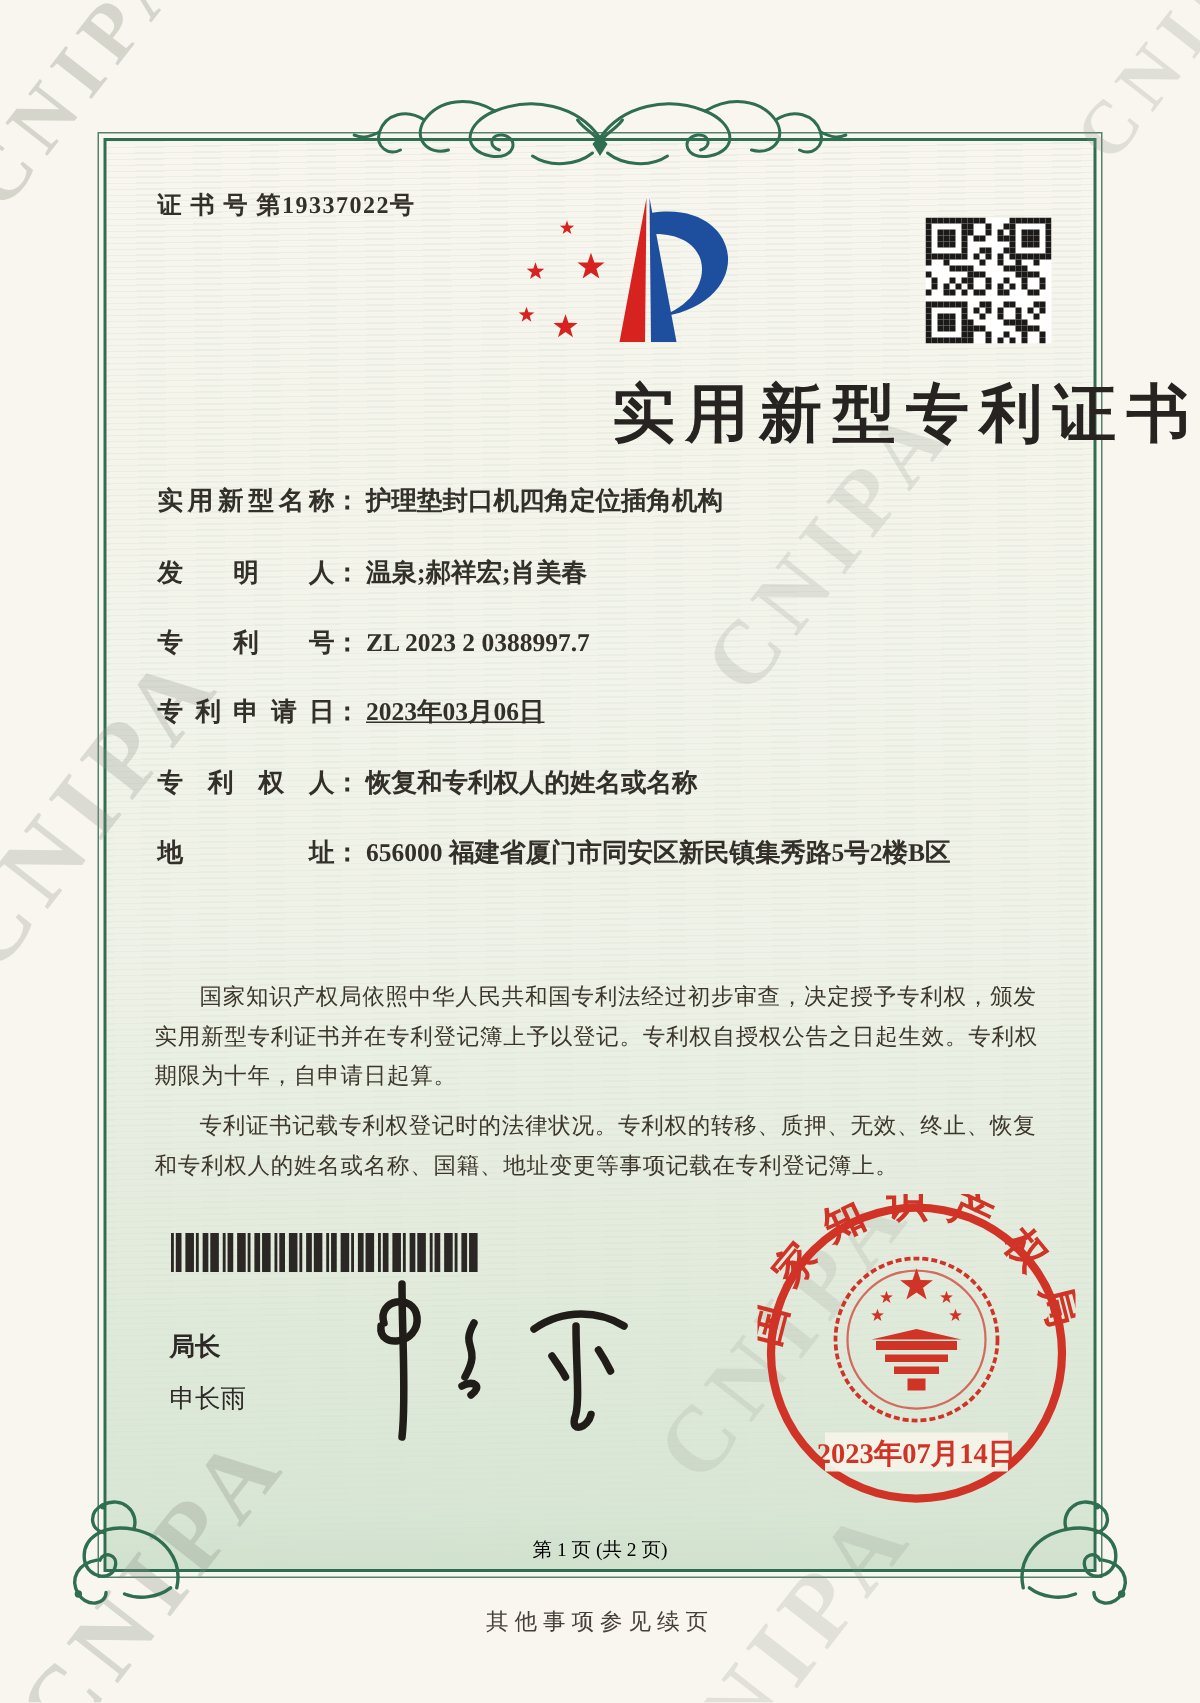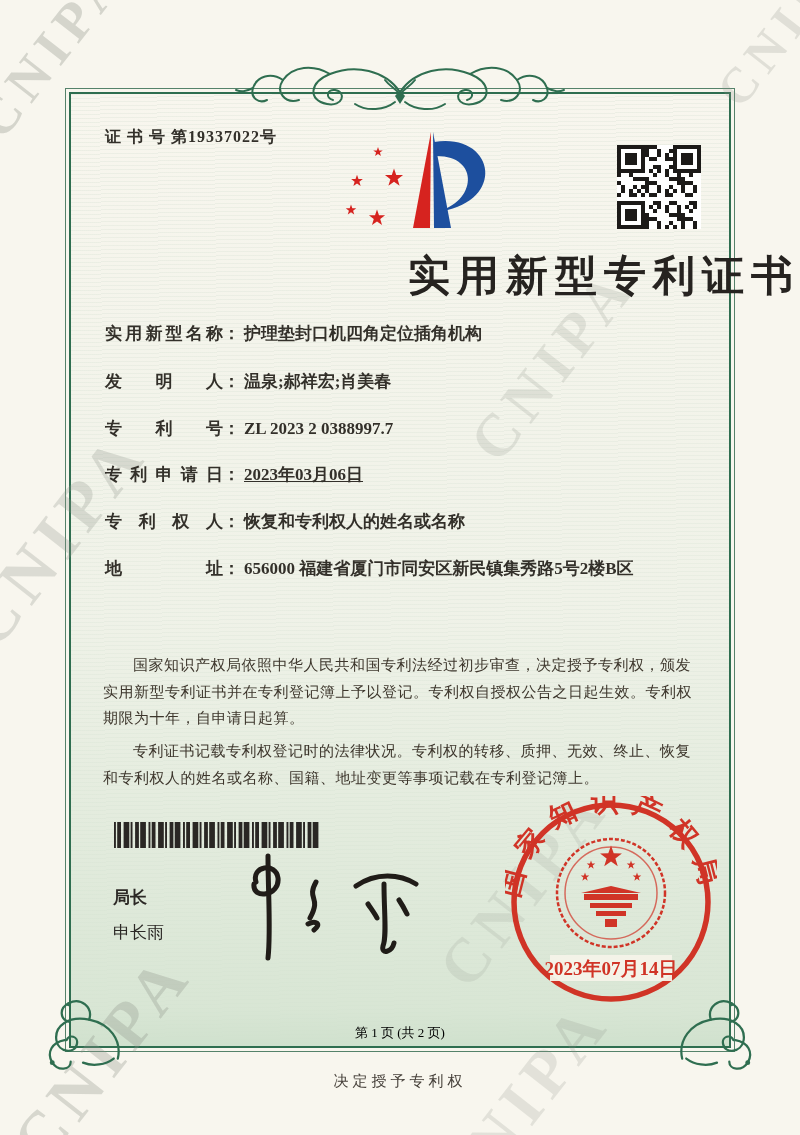--- a/index.html
+++ b/index.html
@@ -453,15 +453,15 @@
           <rect x="84" y="106" width="42" height="5" stroke="none"></rect>
           <rect x="90" y="114" width="30" height="5" stroke="none"></rect>
           <rect x="99" y="122" width="12" height="8" stroke="none"></rect>
         </g>
         <rect x="44" y="158" width="122" height="26" fill="#f7f4ea" opacity=".95"></rect>
         <text x="105" y="178" text-anchor="middle" font-size="19" font-weight="700" fill="#d0291c" font-family="Liberation Serif, serif">2023年07月14日</text>
       </g>
     </svg>
 
     <div class="page-no">第 1 页 (共 2 页)</div>
-    <div class="cont-note">决定授予专利权</div>
+    <div class="cont-note">其他事项参见续页</div>
   </div>
 </div>
 
 </body></html>

